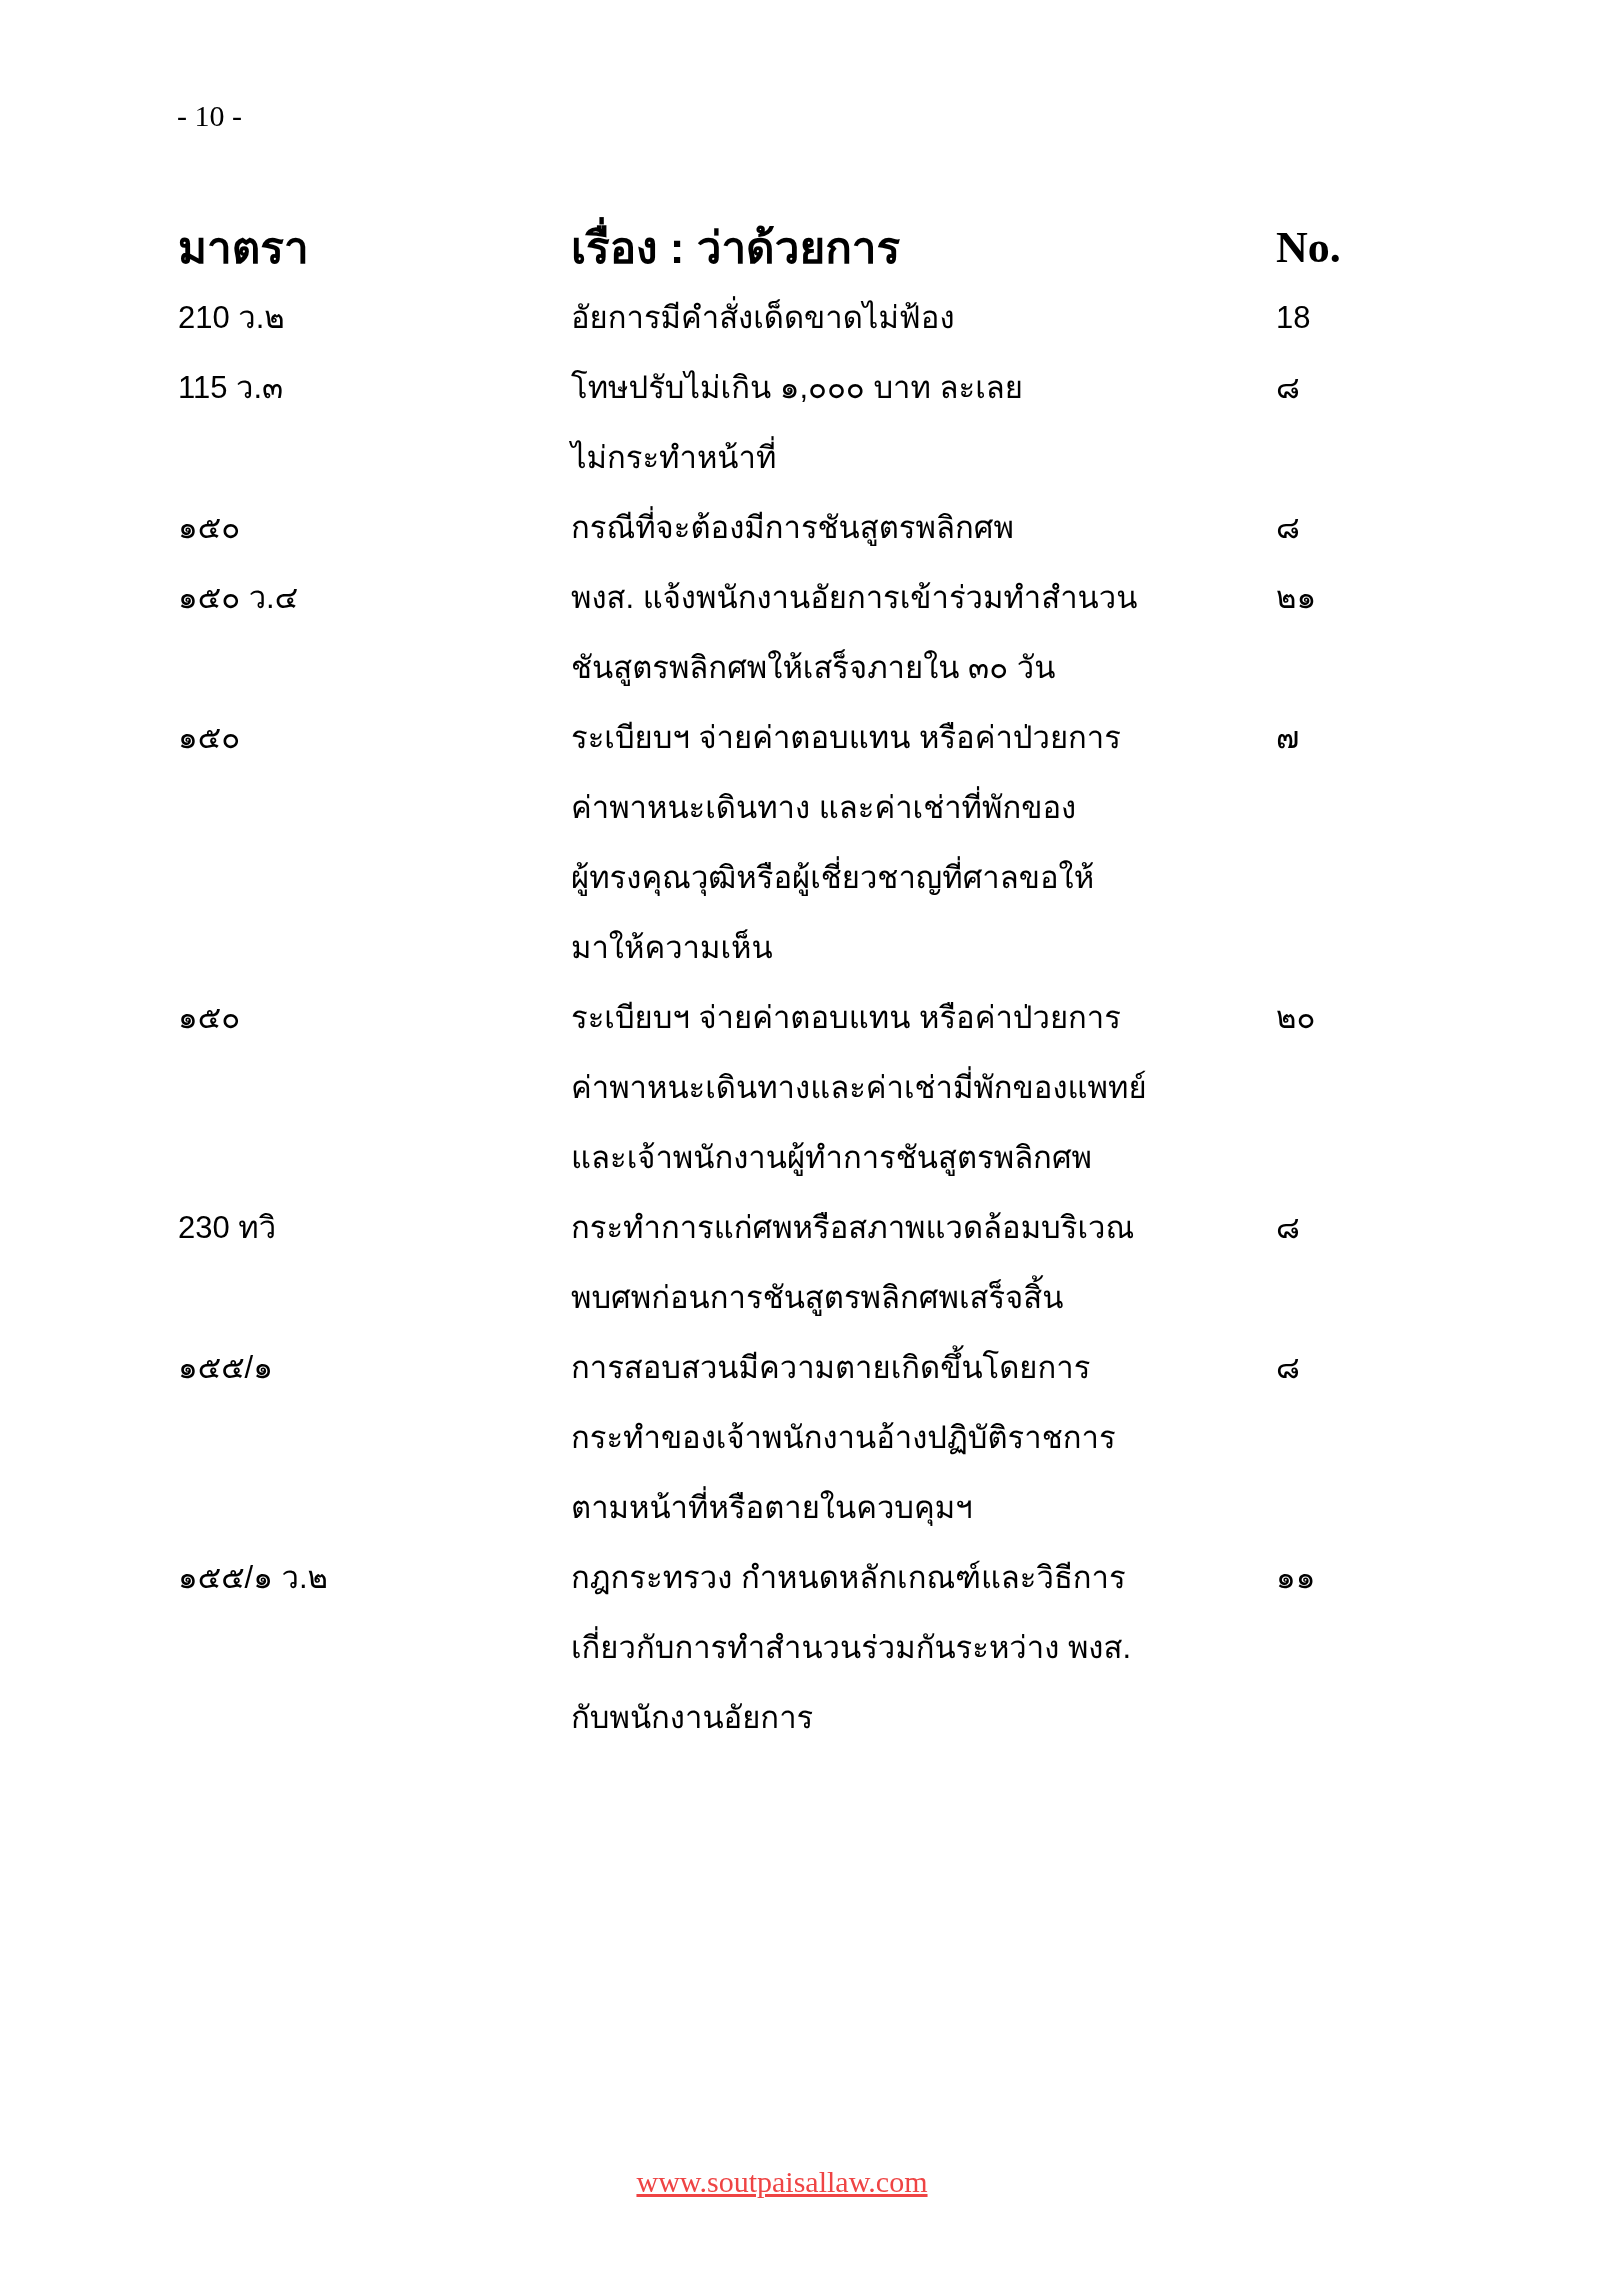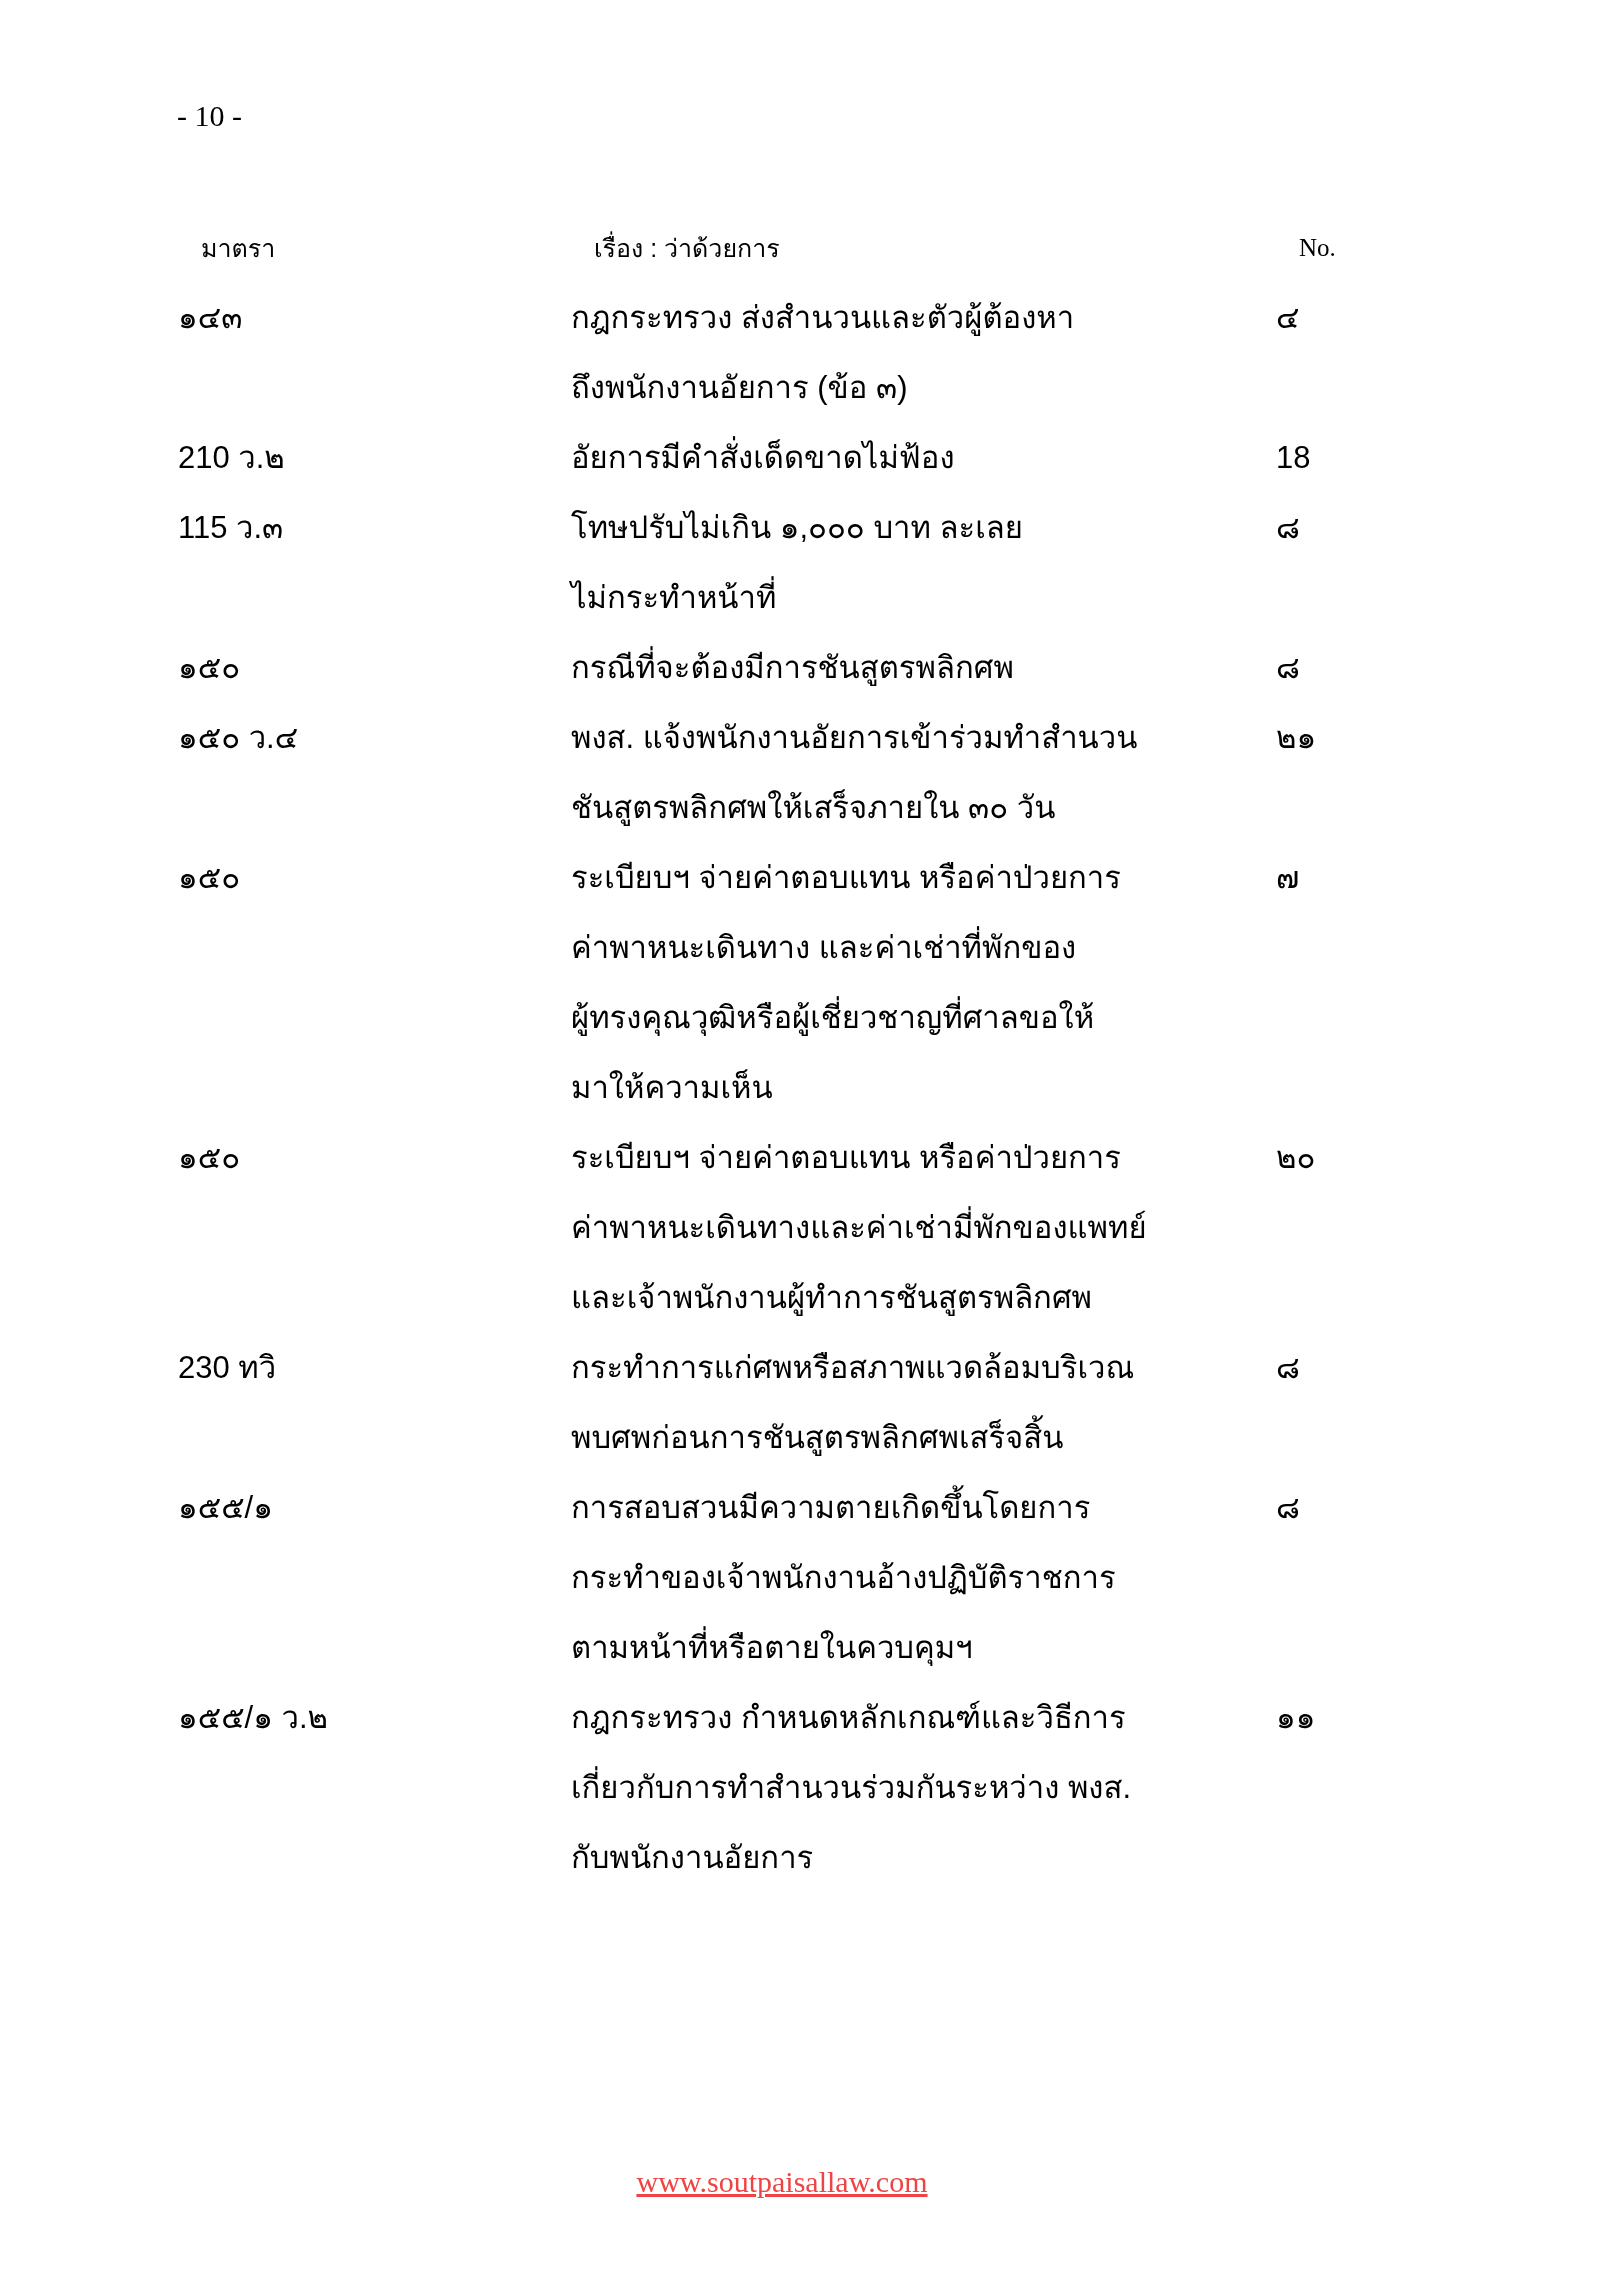--- a/index.html
+++ b/index.html
@@ -34,23 +34,22 @@
     line-height: 70px;
     color: #000000;
   }
   .toc-header,
   .toc-row {
     display: grid;
     grid-template-columns: 393px 705px 1fr;
     align-items: start;
   }
   .toc-header {
-    font-weight: normal;
-    font-size: 25px;
-    margin-left: 23px;
+    font-weight: bold;
+    font-size: 44px;
   }
   .col-no-header {
     font-family: "Liberation Serif", serif;
   }
   .cell-section {
     grid-column: 1;
   }
   .cell-subject {
     grid-column: 2;
     white-space: pre-line;
@@ -81,26 +80,20 @@
   <div class="page-number">- 10 -</div>
 
   <div class="toc">
 
     <div class="toc-header">
       <div class="cell-section">มาตรา</div>
       <div class="cell-subject">เรื่อง : ว่าด้วยการ</div>
       <div class="cell-no col-no-header">No.</div>
     </div>
 
-    <div class="toc-row">
-      <div class="cell-section">๑๔๓</div>
-      <div class="cell-subject">กฎกระทรวง ส่งสำนวนและตัวผู้ต้องหา
-ถึงพนักงานอัยการ (ข้อ ๓)</div>
-      <div class="cell-no">๔</div>
-    </div>
 
     <div class="toc-row">
       <div class="cell-section">210 ว.๒</div>
       <div class="cell-subject">อัยการมีคำสั่งเด็ดขาดไม่ฟ้อง</div>
       <div class="cell-no">18</div>
     </div>
 
     <div class="toc-row">
       <div class="cell-section">115 ว.๓</div>
       <div class="cell-subject">โทษปรับไม่เกิน ๑,๐๐๐ บาท ละเลย

